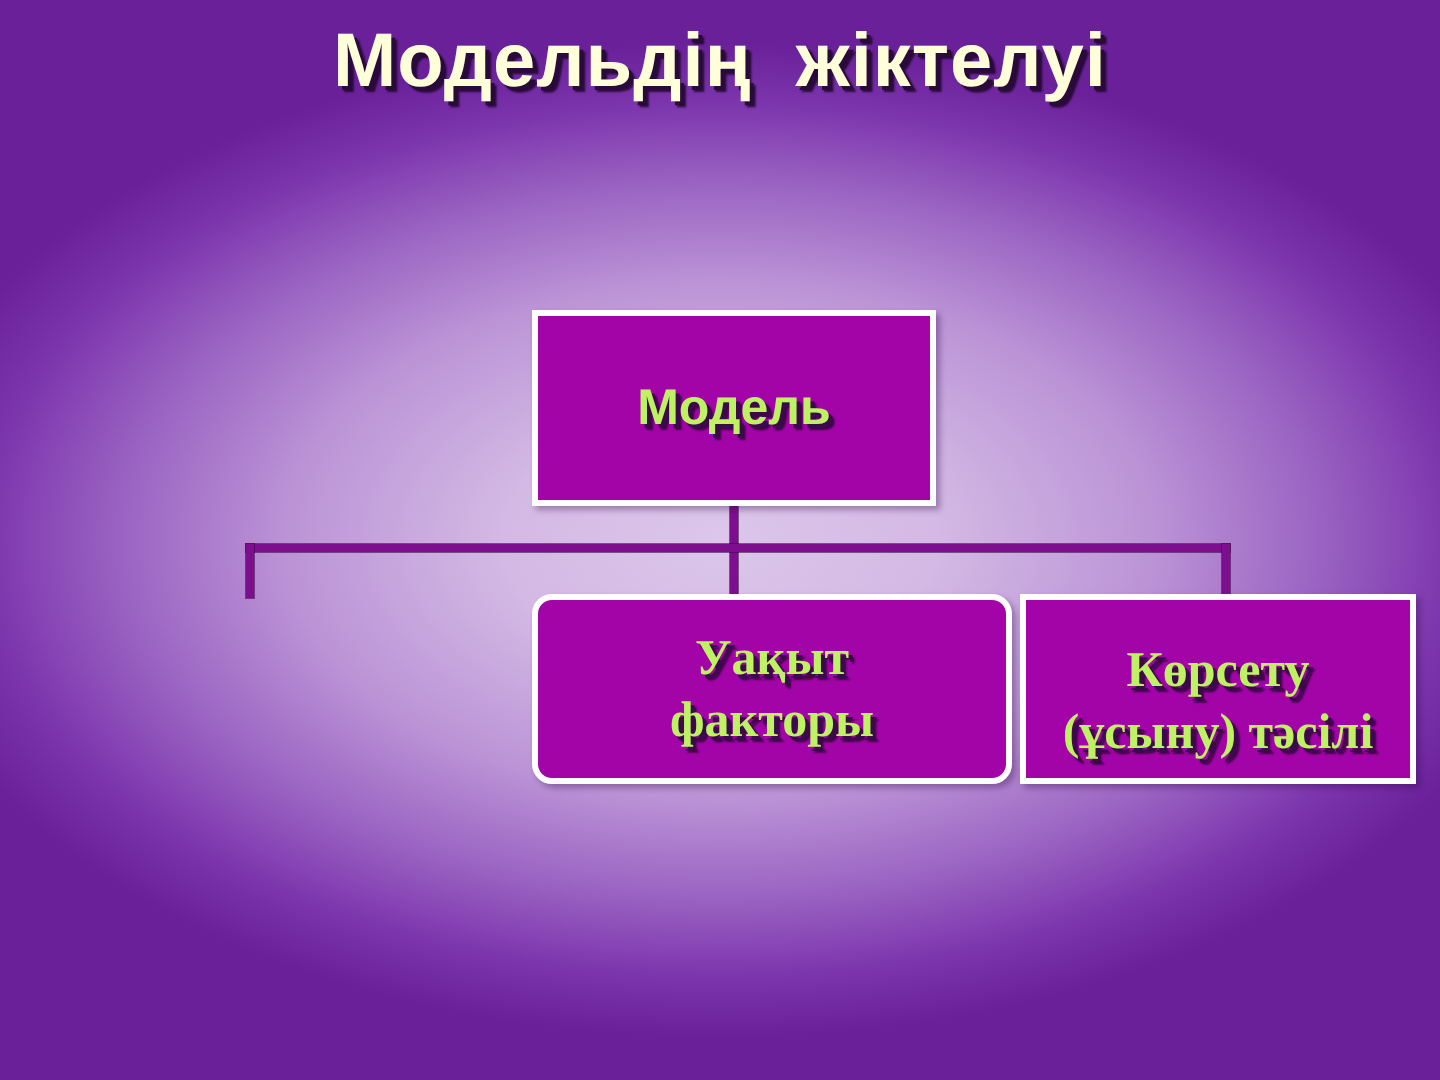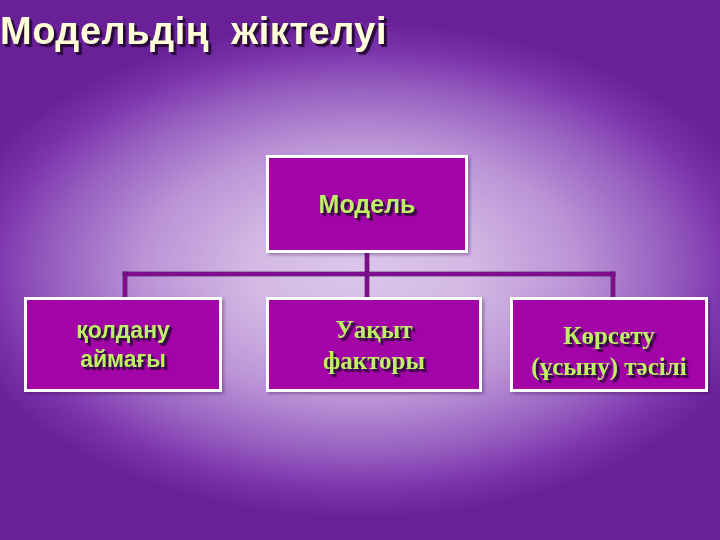--- a/index.html
+++ b/index.html
@@ -27,20 +27,21 @@
         #6a2099 100%);
     overflow: hidden;
   }
 
   
   #title {
     position: absolute;
     left: 0;
     top: 8px;
     width: 720px;
+    text-align: center;
     font-family: "Liberation Sans", sans-serif;
     font-weight: bold;
     font-size: 38px;
     line-height: 46px;
     letter-spacing: 0.5px;
     color: #ffffd9;
     text-shadow:
       2px 2px 0 #2a0a3a,
       3px 3px 1px rgba(20,4,30,0.75);
     white-space: pre;
@@ -119,22 +120,23 @@
   }
   #node-a .label {
     font-family: "Liberation Sans", sans-serif;
     font-size: 23px;
     line-height: 29px;
   }
 
   #node-b {
     left: 266px;
     top: 297px;
-    width: 216px;
+    width: 240px;
     height: 95px;
+    border-radius: 10px;
   }
   #node-b .label {
     font-family: "Liberation Serif", serif;
     font-size: 25px;
     line-height: 31px;
   }
 
   #node-c {
     left: 510px;
     top: 297px;
@@ -157,24 +159,20 @@
 
   <div class="conn" id="conn-stem"></div>
   <div class="conn" id="conn-bar"></div>
   <div class="conn" id="conn-left"></div>
   <div class="conn" id="conn-right"></div>
 
   <div class="node" id="node-root">
     <span class="label">Модель</span>
   </div>
 
-  <div class="node" id="node-a">
-    <span class="label">қолдану
-аймағы</span>
-  </div>
 
   <div class="node" id="node-b">
     <span class="label">Уақыт
 факторы</span>
   </div>
 
   <div class="node" id="node-c">
     <span class="label">Көрсету
 (ұсыну) тәсілі</span>
   </div>

